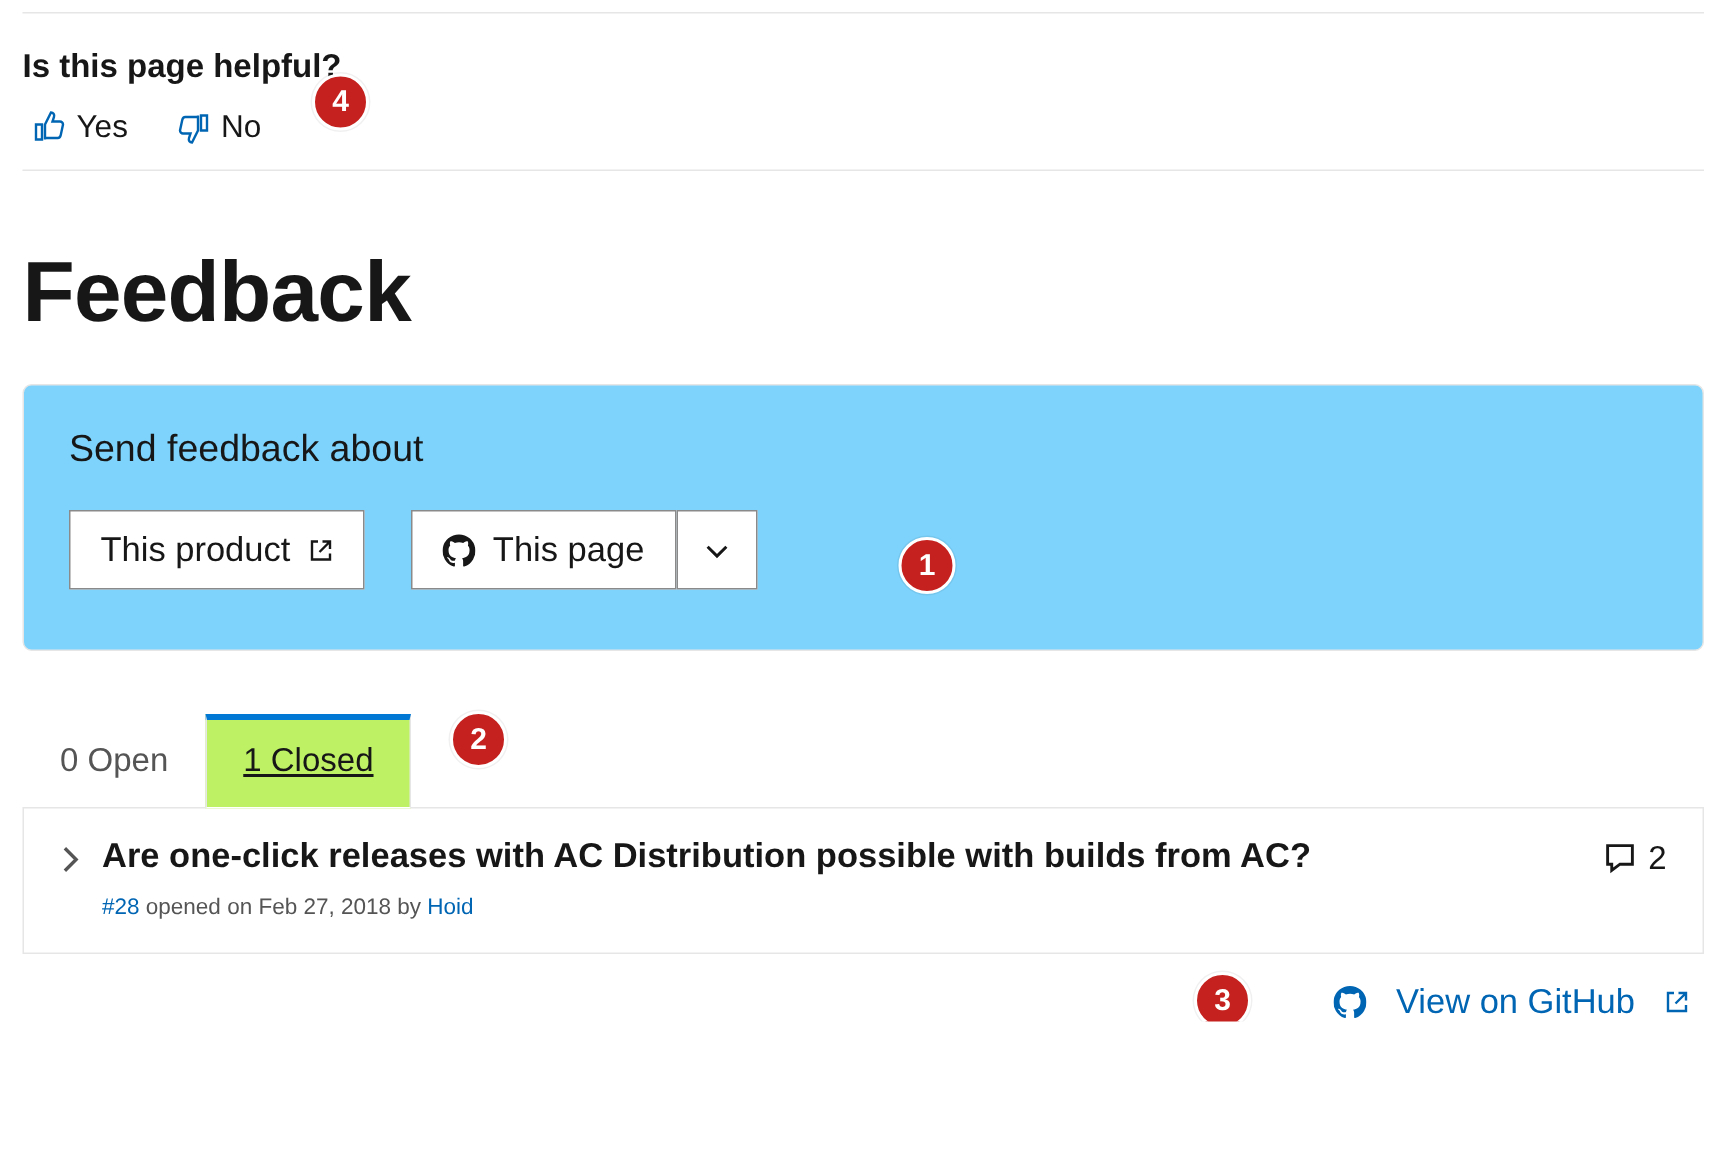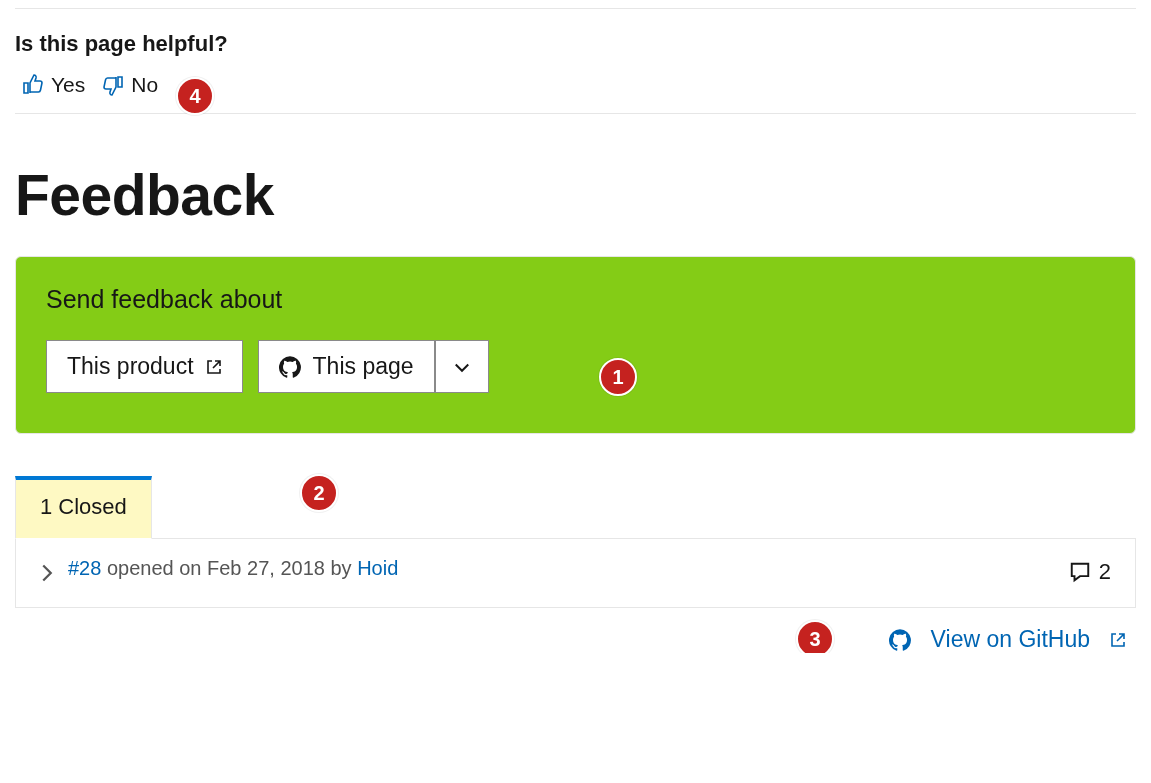--- a/index.html
+++ b/index.html
@@ -6,33 +6,33 @@
   body {
     margin: 0;
     font-family: "Segoe UI", -apple-system, BlinkMacSystemFont, sans-serif;
     background: #fff;
     color: #171717;
     width: 1151px;
     padding: 0 15px;
   }
   .hr-top { border-top: 1px solid #e6e6e6; margin-top: 8px; }
   .helpful-heading { font-size: 22px; font-weight: 700; margin: 22px 0 14px 0; }
-  .helpful-row { display: flex; align-items: flex-end; gap: 4px; padding-bottom: 14px; border-bottom: 1px solid #e6e6e6; position: relative; }
+  .helpful-row { display: flex; align-items: flex-start; gap: 20px; padding-bottom: 14px; border-bottom: 1px solid #e6e6e6; position: relative; }
   .helpful-btn { display: inline-flex; align-items: center; gap: 6px; background: none; border: none; font-size: 21px; color: #171717; padding: 2px 6px; cursor: pointer; }
   .helpful-btn .ico { color: #0065b3; display: inline-flex; }
   .feedback-heading { font-size: 57px; font-weight: 700; margin: 48px 0 28px 0; letter-spacing: -0.5px; }
   .feedback-card {
-    background: #84cc16;
+    background: #7dd3fc;
     border: 1px solid #e6e6e6;
     border-radius: 6px;
     padding: 28px 30px 40px 30px;
     position: relative;
   }
   .send-label { font-size: 25px; margin-bottom: 26px; }
-  .btn-row { display: flex; gap: 4px; align-items: center; }
+  .btn-row { display: flex; gap: 20px; align-items: center; }
   .fb-btn {
     display: inline-flex; align-items: center; gap: 12px;
     background: #fff; border: 1px solid #8a8a8a;
     padding: 12px 20px; font-size: 23px; cursor: pointer;
     color: #171717;
   }
   .fb-btn.split-right { padding: 12px 16px; }
   .split-group { display: inline-flex; margin-left: 11px; }
   .ext-icon { font-size: 16px; }
   .tabs-row { display: flex; align-items: flex-end; margin-top: 42px; position: relative; }
@@ -42,31 +42,32 @@
     color: #555;
     cursor: pointer;
     border: 1px solid transparent;
     background: none;
   }
   .tab.active {
     color: #171717;
     border: 1px solid #e6e6e6;
     border-top: 4px solid #0078d4;
     border-bottom: 1px solid #fff;
-    background: #fef9c3;
+    background: #bef264;
+    text-decoration: underline;
   }
   .issues-list { border: 1px solid #e6e6e6; margin-top: -1px; }
   .issue {
     display: flex; align-items: flex-start; gap: 14px;
     padding: 18px 24px 22px 24px;
   }
   .chevron { color: #555; font-size: 18px; margin-top: 6px; flex-shrink: 0; }
   .issue-body { flex: 1; }
   .issue-title { font-size: 23px; font-weight: 700; margin: 0 0 12px 0; }
-  .issue-meta { font-size: 20px; color: #555; }
+  .issue-meta { font-size: 15px; color: #555; }
   .issue-meta .link { color: #0065b3; }
   .comments { display: inline-flex; align-items: center; gap: 8px; font-size: 22px; color: #171717; flex-shrink: 0; margin-top: 2px; }
   .footer-row { display: flex; justify-content: flex-end; margin-top: 18px; position: relative; padding-right: 10px; }
   .view-gh { display: inline-flex; align-items: center; gap: 20px; color: #0065b3; font-size: 23px; text-decoration: none; cursor: pointer; }
   .marker {
     width: 38px; height: 38px; border-radius: 50%;
     background: #c5221f; color: #fff;
     display: inline-flex; align-items: center; justify-content: center;
     font-size: 20px; font-weight: 600;
     border: 2px solid #fff;
@@ -137,32 +138,34 @@
               <path d="M3 6l5 5 5-5"></path>
             </svg>
         </span>
       </button>
     </div>
     <span class="marker m1">1</span>
   </div>
 </div>
 
 <div class="tabs-row">
+  <button class="tab">0 Open</button>
   <button class="tab active">1 Closed</button>
   <span class="marker m2">2</span>
 </div>
 
 <div class="issues-list">
   <div class="issue">
     <span class="chevron">
       <svg width="14" height="20" viewBox="0 0 10 16" fill="none" stroke="#555" stroke-width="1.8">
           <path d="M2 2l6 6-6 6"></path>
         </svg>
     </span>
     <div class="issue-body">
+      <div class="issue-title">Are one-click releases with AC Distribution possible with builds from AC?</div>
       <div class="issue-meta">
         <span class="link">#28</span><span> opened on Feb 27, 2018 by </span><span class="link">Hoid</span>
       </div>
     </div>
     <span class="comments">
       <span>
         <svg width="22" height="22" viewBox="0 0 16 16" fill="none" stroke="#171717" stroke-width="1.4">
             <path d="M2 2h12v9H8l-4 3v-3H2z"></path>
           </svg>
       </span>

